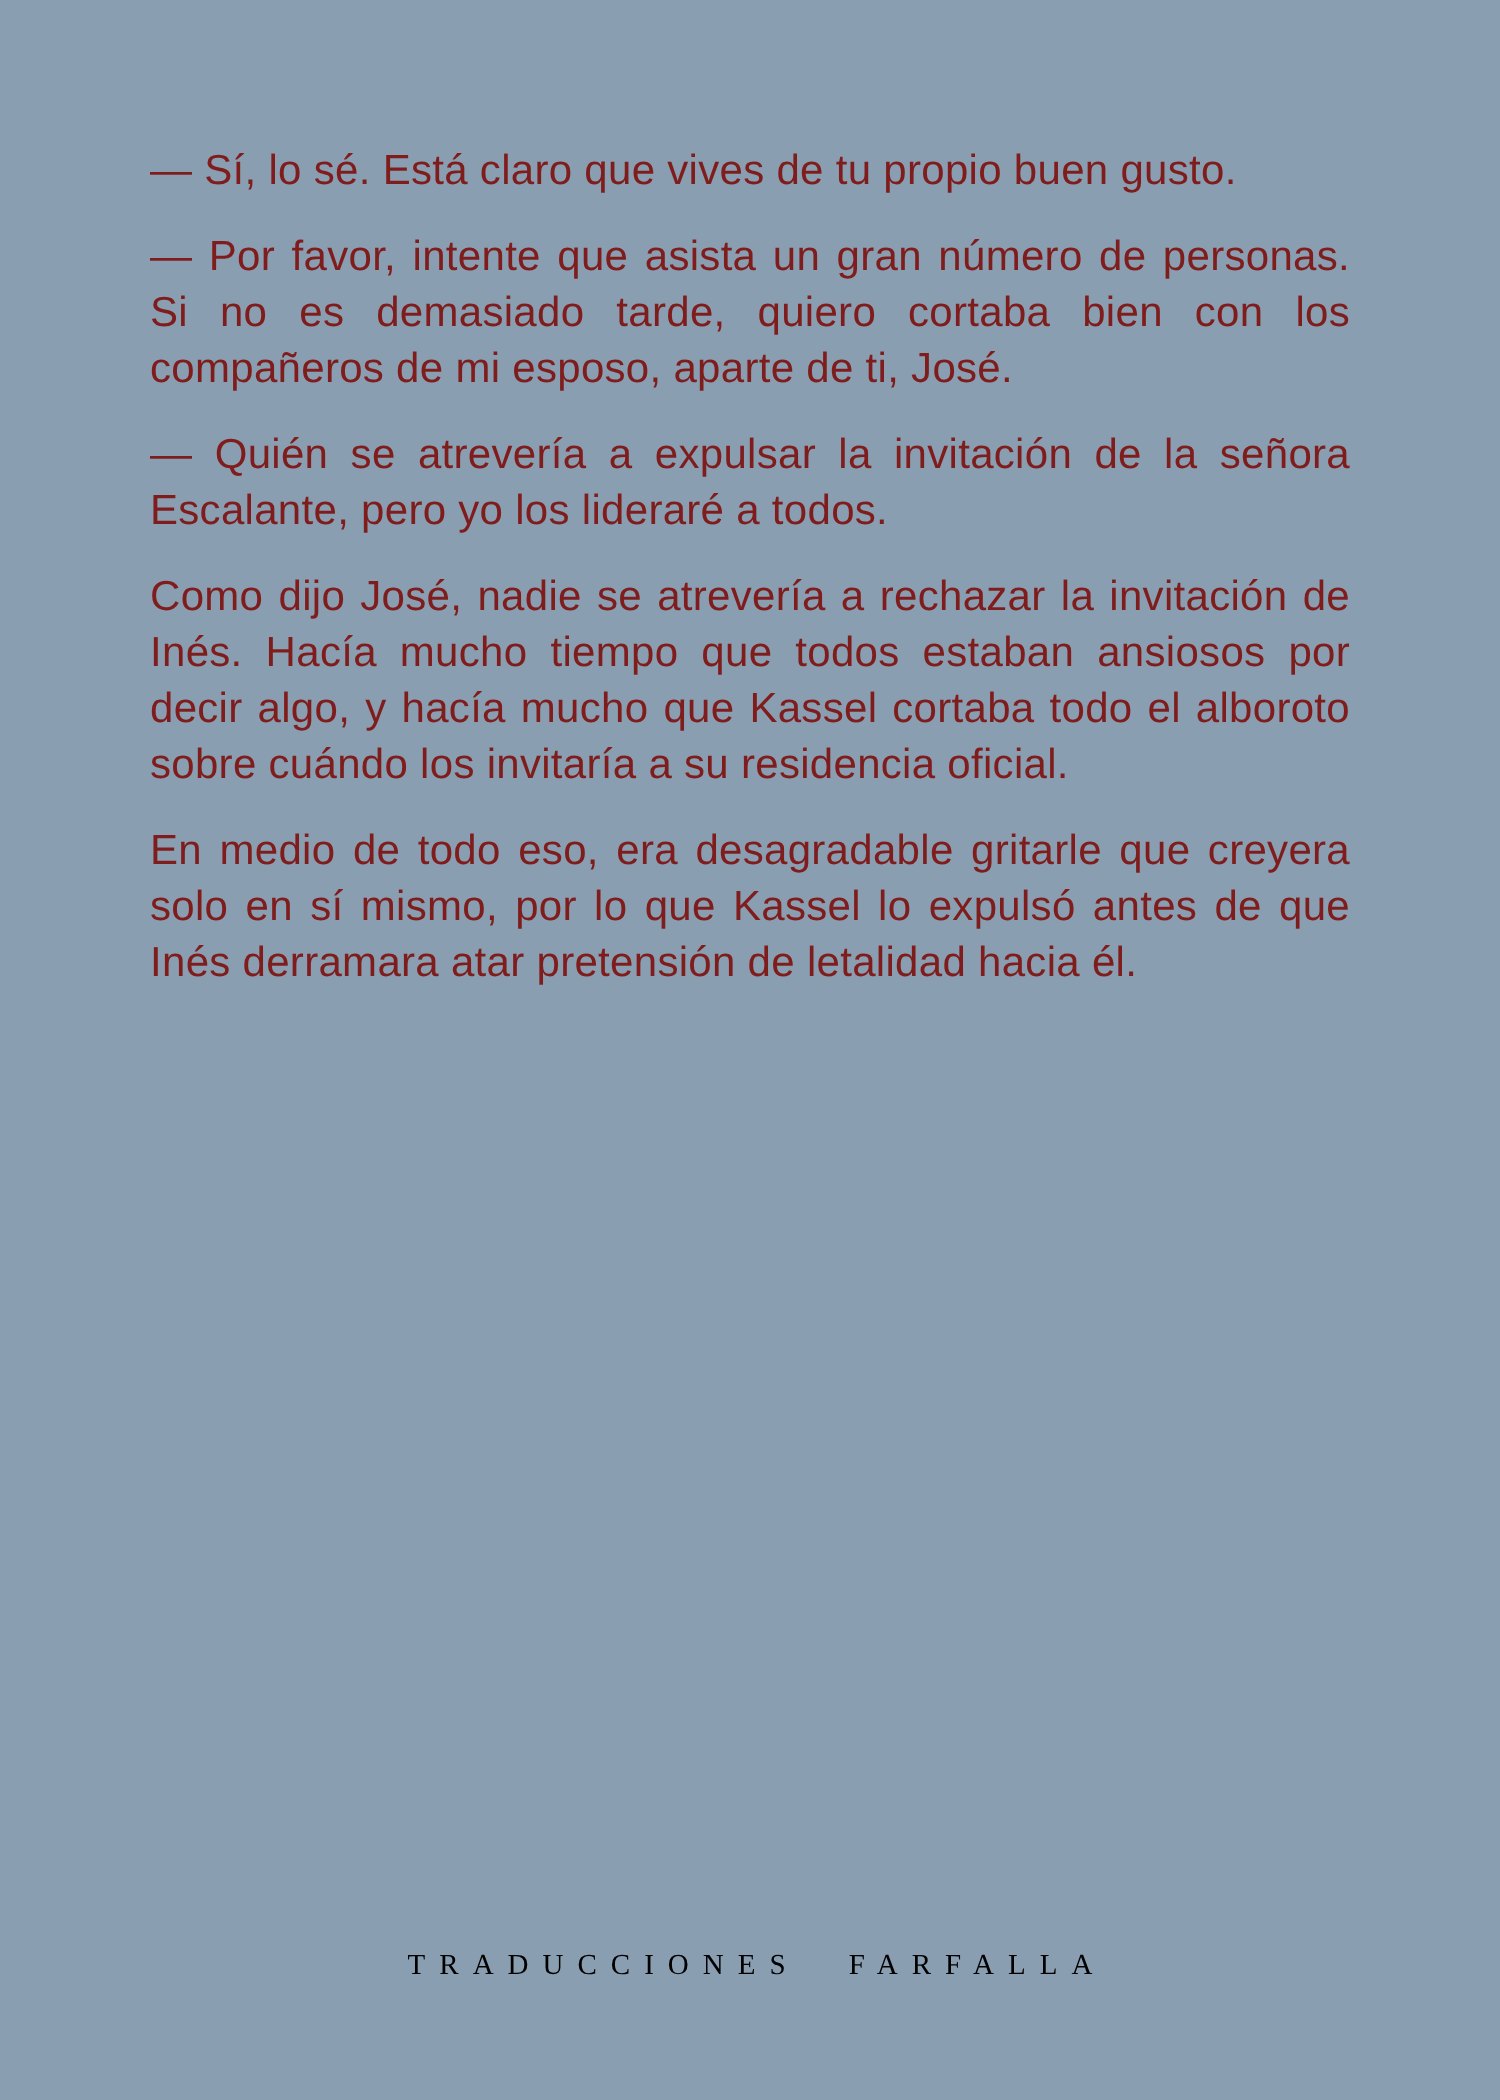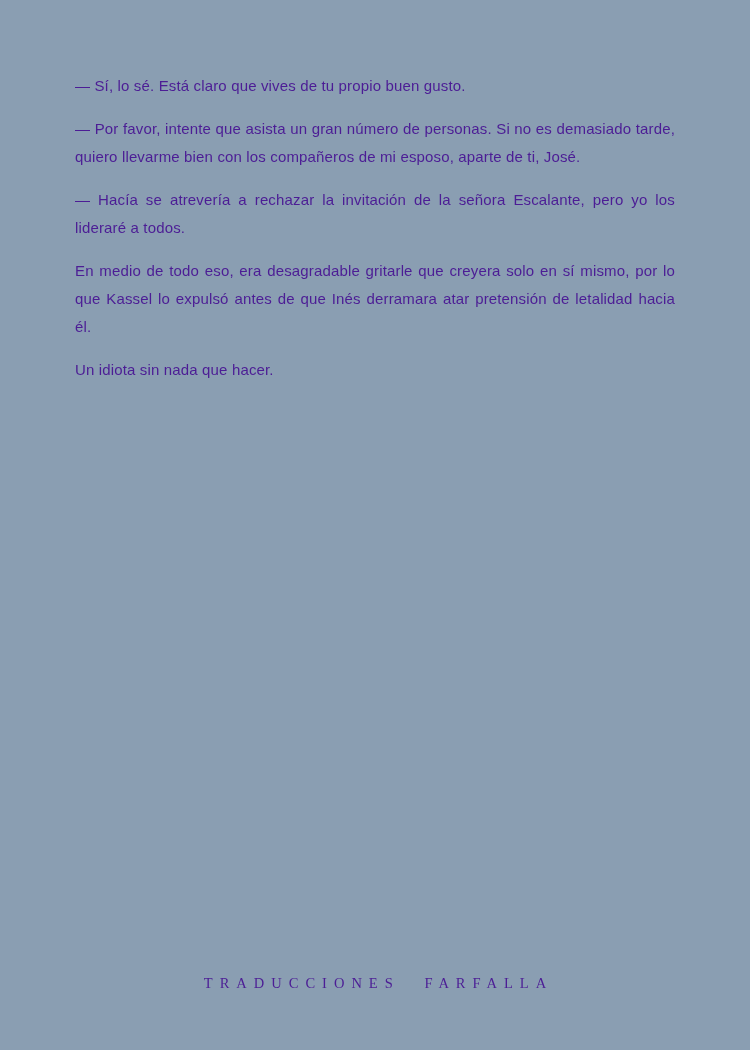--- a/index.html
+++ b/index.html
@@ -13,49 +13,49 @@
     font-family: "Liberation Sans", sans-serif;
     position: relative;
     overflow: hidden;
   }
   .page {
     position: absolute;
     inset: 0;
   }
   .text-block {
     padding: 72px 75px 0 75px;
-    color: #4c1d95;
-    font-size: 15px;
+    color: #7f1d1d;
+    font-size: 21px;
     line-height: 28px;
     text-align: justify;
     letter-spacing: 0.15px;
   }
   .text-block p {
     margin: 0 0 15px 0;
   }
   .footer {
     position: absolute;
     left: 0;
     right: 0;
     bottom: 58px;
     text-align: center;
-    color: #4c1d95;
+    color: #000000;
     font-family: "Liberation Serif", serif;
     font-size: 14.5px;
     line-height: 18px;
     letter-spacing: 7px;
     word-spacing: 14px;
     text-indent: 7px; 
   }
 </style>
 </head>
 <body>
 
 <main class="page">
   <section class="text-block">
     <p>— Sí, lo sé. Está claro que vives de tu propio buen gusto.</p>
-    <p>— Por favor, intente que asista un gran número de personas. Si no es demasiado tarde, quiero llevarme bien con los compañeros de mi esposo, aparte de ti, José.</p>
-    <p>— Hacía se atrevería a rechazar la invitación de la señora Escalante, pero yo los lideraré a todos.</p>
+    <p>— Por favor, intente que asista un gran número de personas. Si no es demasiado tarde, quiero cortaba bien con los compañeros de mi esposo, aparte de ti, José.</p>
+    <p>— Quién se atrevería a expulsar la invitación de la señora Escalante, pero yo los lideraré a todos.</p>
+    <p>Como dijo José, nadie se atrevería a rechazar la invitación de Inés. Hacía mucho tiempo que todos estaban ansiosos por decir algo, y hacía mucho que Kassel cortaba todo el alboroto sobre cuándo los invitaría a su residencia oficial.</p>
     <p>En medio de todo eso, era desagradable gritarle que creyera solo en sí mismo, por lo que Kassel lo expulsó antes de que Inés derramara atar pretensión de letalidad hacia él.</p>
-    <p>Un idiota sin nada que hacer.</p>
   </section>
   <footer class="footer">TRADUCCIONES FARFALLA</footer>
 </main>
 
 </body></html>

